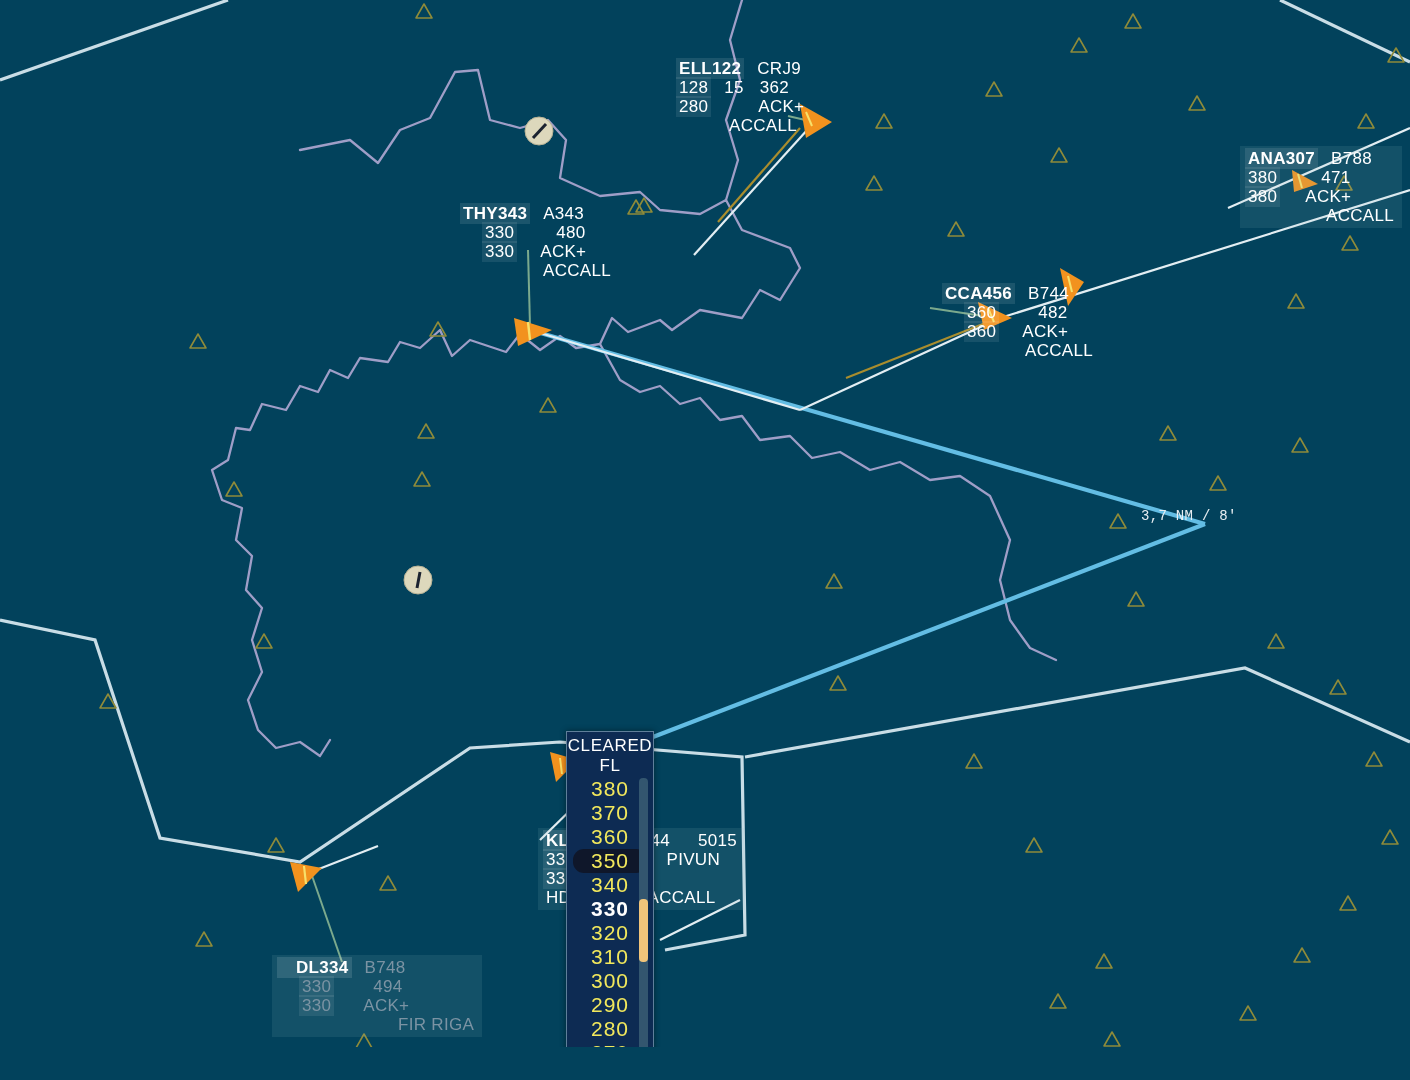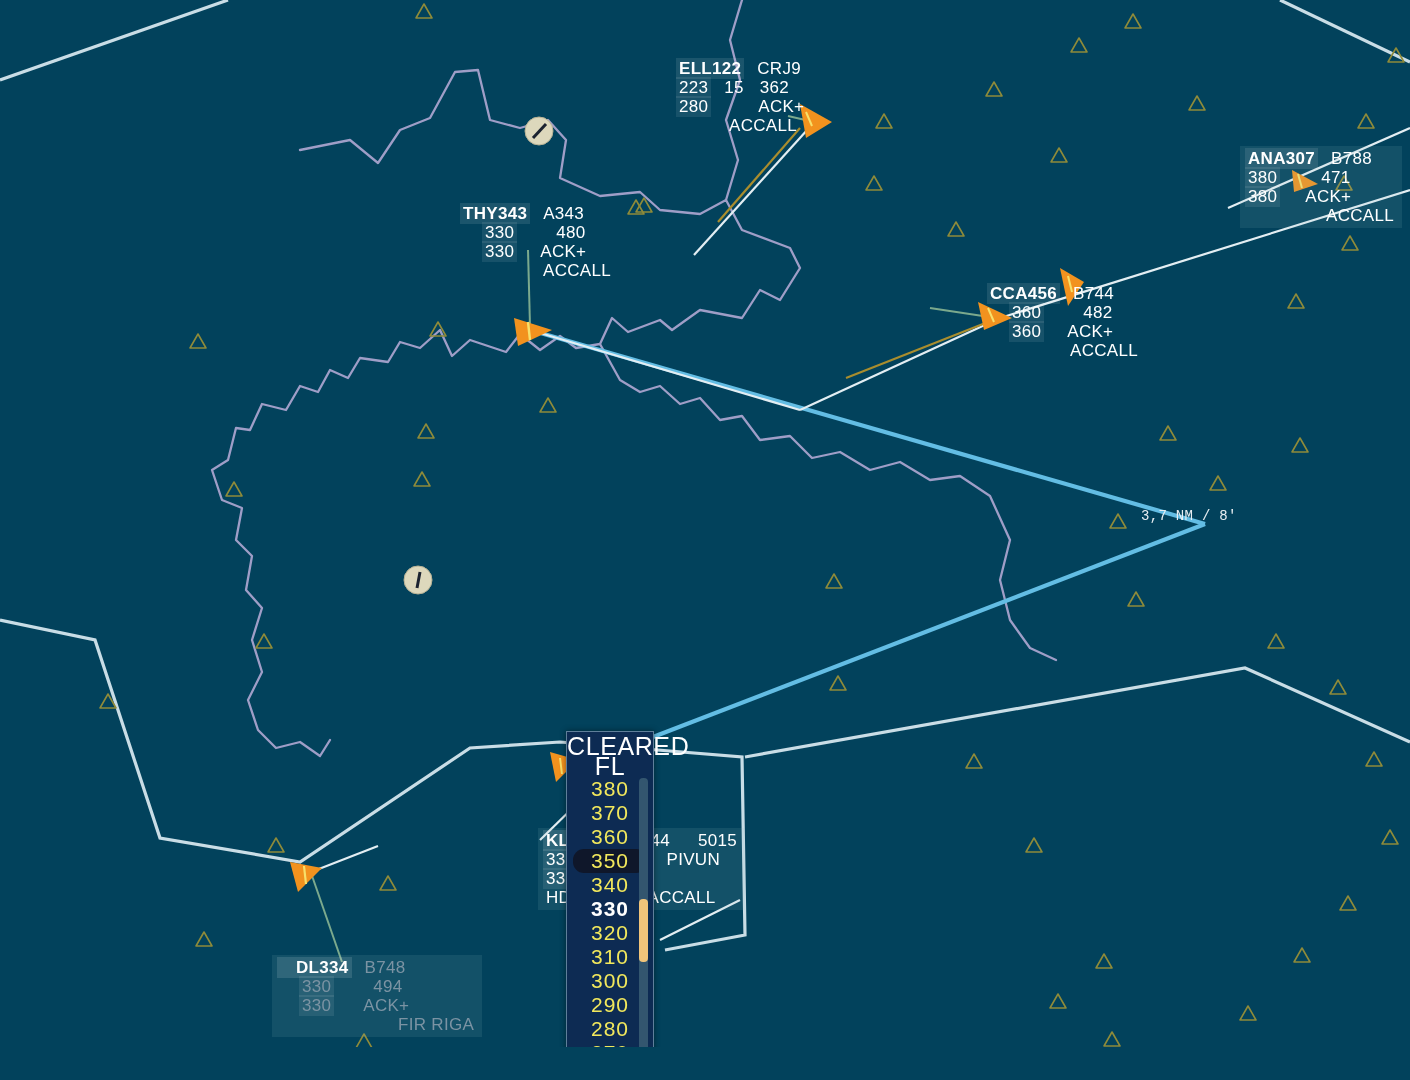--- a/index.html
+++ b/index.html
@@ -78,21 +78,21 @@
     top: 731px;
     width: 88px;
     background: #0d2b53;
     border: 1px solid #5f7f9a;
     box-shadow: 0 0 6px rgba(0,0,0,0.45);
     padding: 2px 0 0 0;
     box-sizing: border-box;
   }
   #cfl-title {
     color: #ffffff;
-    font-size: 25px;
+    font-size: 17px;
     line-height: 20px;
     text-align: center;
     letter-spacing: 0.6px;
     padding: 2px 0 0 0;
   }
   #cfl-title .t2 { display: block; }
   #cfl-listwrap {
     position: relative;
     padding: 1px 0 2px 0;
   }
@@ -300,21 +300,21 @@
     </g>
   </svg>
 
   <div class="aclabel" style="left:676px; top:58px;">
     <div class="lrow">
       <span class="fld cs">ELL122</span>
       <span class="gap-s"></span>
       <span class="fld plain">CRJ9</span>
     </div>
     <div class="lrow">
-      <span class="fld">223</span>
+      <span class="fld">128</span>
       <span class="gap-s"></span>
       <span class="fld plain">15</span>
       <span class="gap-s"></span>
       <span class="fld plain">362</span>
     </div>
     <div class="lrow">
       <span class="fld">280</span>
       <span class="gap-s" style="width:44px"></span>
       <span class="fld plain">ACK+</span>
     </div>
@@ -358,21 +358,21 @@
     <div class="lrow">
       <span class="fld">380</span>
       <span class="gap-s" style="width:22px"></span>
       <span class="fld plain">ACK+</span>
     </div>
     <div class="lrow" style="margin-left:78px">
       <span class="fld plain">ACCALL</span>
     </div>
   </div>
 
-  <div class="aclabel" style="left:987px; top:283px;">
+  <div class="aclabel" style="left:942px; top:283px;">
     <div class="lrow">
       <span class="fld cs">CCA456</span>
       <span class="gap-s"></span>
       <span class="fld plain">B744</span>
     </div>
     <div class="lrow indent1">
       <span class="fld">360</span>
       <span class="gap-s" style="width:36px"></span>
       <span class="fld plain">482</span>
     </div>

